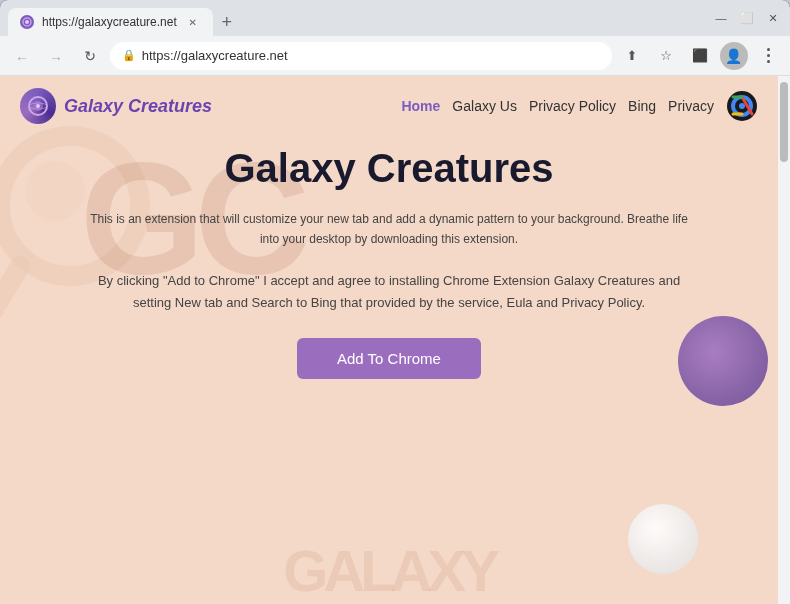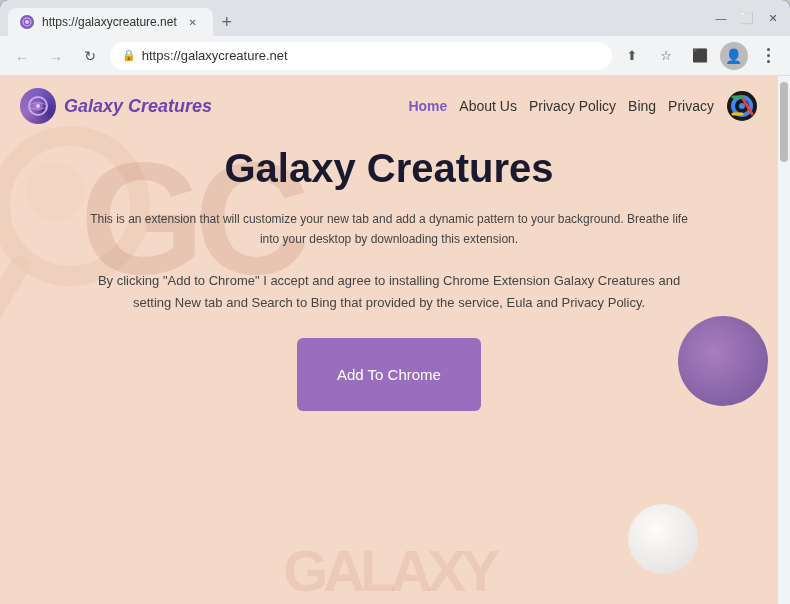--- a/index.html
+++ b/index.html
@@ -337,21 +337,21 @@
       font-size: 13px;
       color: #444;
       line-height: 1.7;
       margin-bottom: 24px;
     }
     .add-to-chrome-btn {
       background: #9b6dbf;
       color: #fff;
       border: none;
       border-radius: 6px;
-      padding: 28px 40px;
+      padding: 12px 40px;
       font-size: 15px;
       cursor: pointer;
       font-weight: 500;
     }
   </style>
 </head>
 <body>
 
 <div class="browser-frame">
 
@@ -424,21 +424,21 @@
               <circle cx="11" cy="11" r="9" fill="none" stroke="#c8a8e8" stroke-width="2"></circle>
               <circle cx="11" cy="11" r="5" fill="#a070d0" opacity="0.8"></circle>
               <circle cx="11" cy="11" r="2" fill="#e0c8f8"></circle>
               <ellipse cx="11" cy="11" rx="9" ry="3" fill="none" stroke="#c8a8e8" stroke-width="1" opacity="0.6"></ellipse>
             </svg>
           </div>
           <span class="logo-text">Galaxy Creatures</span>
         </div>
         <div class="site-nav-links">
           <a class="nav-link active">Home</a>
-          <a class="nav-link">About Us</a>
+          <a class="nav-link">Galaxy Us</a>
           <a class="nav-link">Privacy Policy</a>
           <a class="nav-link">Bing</a>
           <a class="nav-link">Privacy</a>
           <div class="chrome-icon-nav">
             <svg width="32" height="32" viewBox="0 0 32 32">
               <circle cx="16" cy="16" r="15" fill="#1a1a1a"></circle>
               <circle cx="16" cy="16" r="9" fill="none" stroke="#4285f4" stroke-width="4"></circle>
               <circle cx="16" cy="16" r="5" fill="#1a1a1a"></circle>
               <circle cx="16" cy="16" r="3" fill="#4285f4"></circle>
               <line x1="16" y1="7" x2="26" y2="24" stroke="#ea4335" stroke-width="3" stroke-linecap="round"></line>

